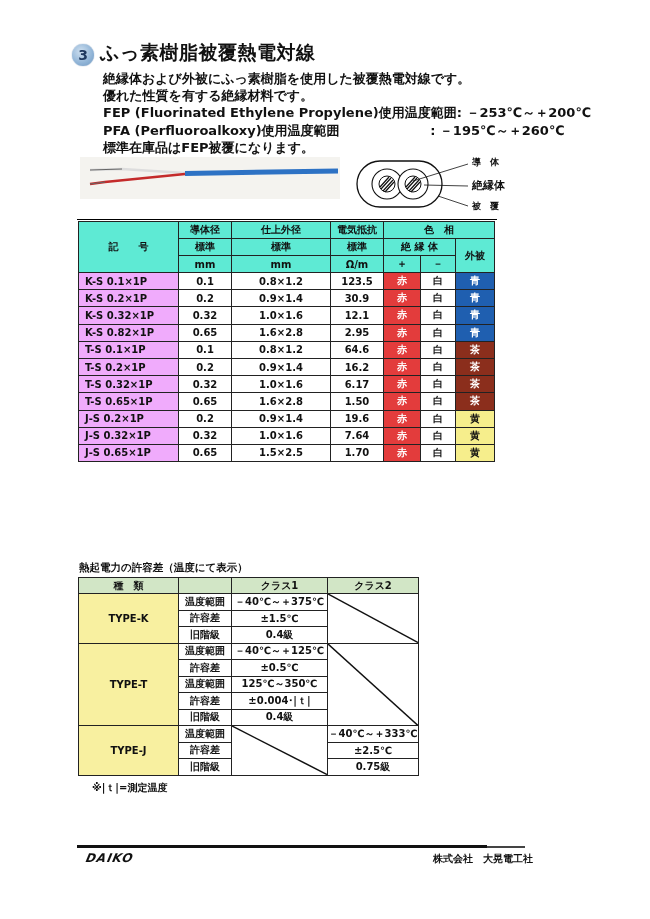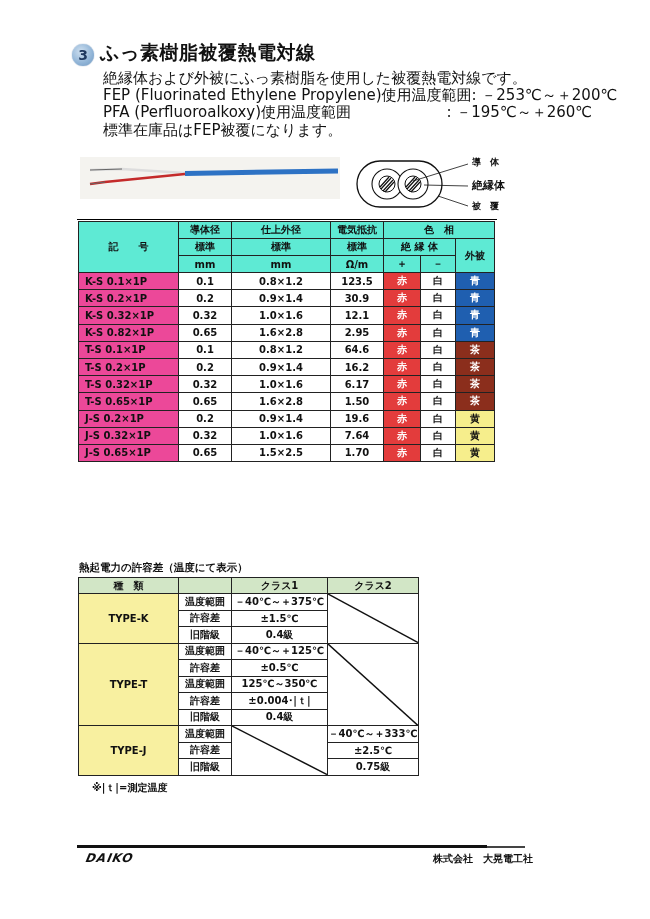--- a/index.html
+++ b/index.html
@@ -4,32 +4,32 @@
 <style>
   html, body { margin:0; padding:0; background:#ffffff; }
   body { width:650px; height:919px; position:relative; overflow:hidden;
          font-family:"DejaVu Sans", "Liberation Sans", sans-serif; color:#111; }
   .abs { position:absolute; }
   .sec-badge { left:72px; top:44px; width:22px; height:22px; border-radius:50%;
     background:radial-gradient(circle at 40% 35%, #cfe0f0 0%, #8fb3d6 60%, #6f97c0 100%);
     color:#203a60; font-weight:bold; font-size:14px; text-align:center; line-height:22px;
     box-shadow:0 0 1px #5a7ea8; }
   .sec-title { left:100px; top:40px; font-size:19px; font-weight:bold; letter-spacing:0.5px;font-family:Liberation Serif, serif; }
-  .intro { left:103px; top:70px; font-size:15px; line-height:17.2px; font-weight:normal; }
+  .intro { left:103px; top:70px; font-size:13px; line-height:17.2px; font-weight:bold; }
   .intro div { white-space:pre; }
   .cable-photo { left:80px; top:157px; width:260px; height:42px; background:#f4f3ef; }
   .rule1 { left:77px; top:219px; width:420px; height:1px; background:#000; }
 
   table { border-collapse:collapse; position:absolute; table-layout:fixed; }
   td, th { border:1.5px solid #222; padding:0; text-align:center; vertical-align:middle;
            font-size:10px; font-weight:bold; }
   .t1 { left:78px; top:221px; width:416px; }
   .t1 th { background:#5eead4; height:16px; }
   .t1 td { height:16.2px; }
-  .t1 .code { background:#ec4899; text-align:left; padding-left:6px; }
+  .t1 .code { background:#f0abfc; text-align:left; padding-left:6px; }
   .c-red { background:#e33c3c; color:#fff; }
   .c-blue { background:#1f5fb0; color:#fff; }
   .c-brown { background:#8b2e1c; color:#fff; }
   .c-yellow { background:#f6ee8c; color:#111; }
   .cap2 { left:79px; top:561px; font-size:10.5px; font-weight:bold; }
   .t2 { left:78px; top:577px; width:340px; }
   .t2 th { background:#d2e6c6; height:15px; }
   .t2 td { height:15.5px;margin-left:12px; }
   .t2 .type { background:#f8f0a0; }
   .t2 .lbl { text-align:center; padding:0; }
@@ -42,20 +42,21 @@
   .company { left:433px; top:852px; font-size:10px; font-weight:bold;text-align:center; }
 </style>
 </head>
 <body>
 
 <div class="abs sec-badge">3</div>
 <div class="abs sec-title">ふっ素樹脂被覆熱電対線</div>
 
 <div class="abs intro">
   <div>絶縁体および外被にふっ素樹脂を使用した被覆熱電対線です。</div>
+  <div>優れた性質を有する絶縁材料です。</div>
   <div>FEP (Fluorinated Ethylene Propylene)使用温度範囲: －253℃～＋200℃</div>
   <div>PFA (Perfluoroalkoxy)使用温度範囲                    : －195℃～＋260℃</div>
   <div>標準在庫品はFEP被覆になります。</div>
 </div>
 
 <div class="abs cable-photo">
   <svg width="260" height="42" viewBox="0 0 260 42">
     <path d="M10 13 L42 12 L105 16" stroke="#ddd" stroke-width="2.5" fill="none"></path>
     <path d="M10 13 L42 12" stroke="#666" stroke-width="1.2" fill="none"></path>
     <path d="M10 27 L25 25 L105 17" stroke="#c42b2b" stroke-width="2.5" fill="none"></path>

